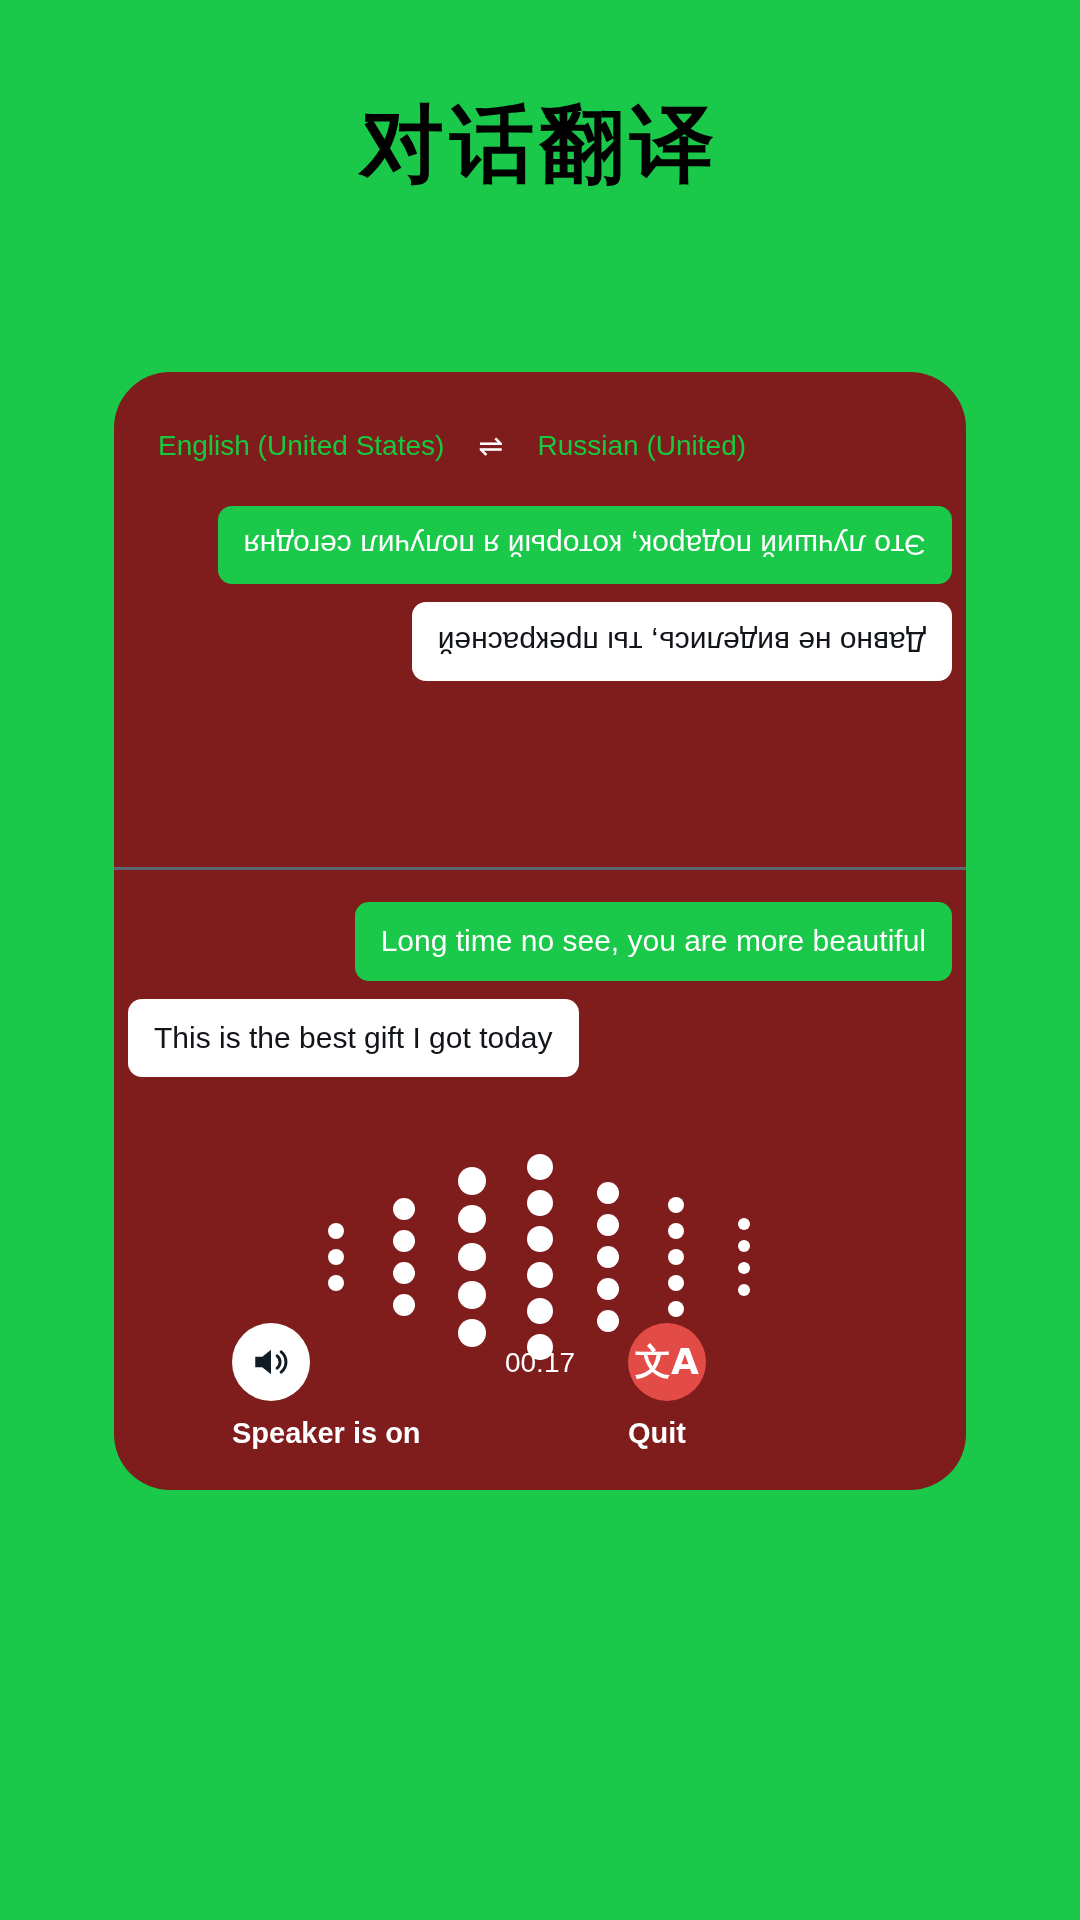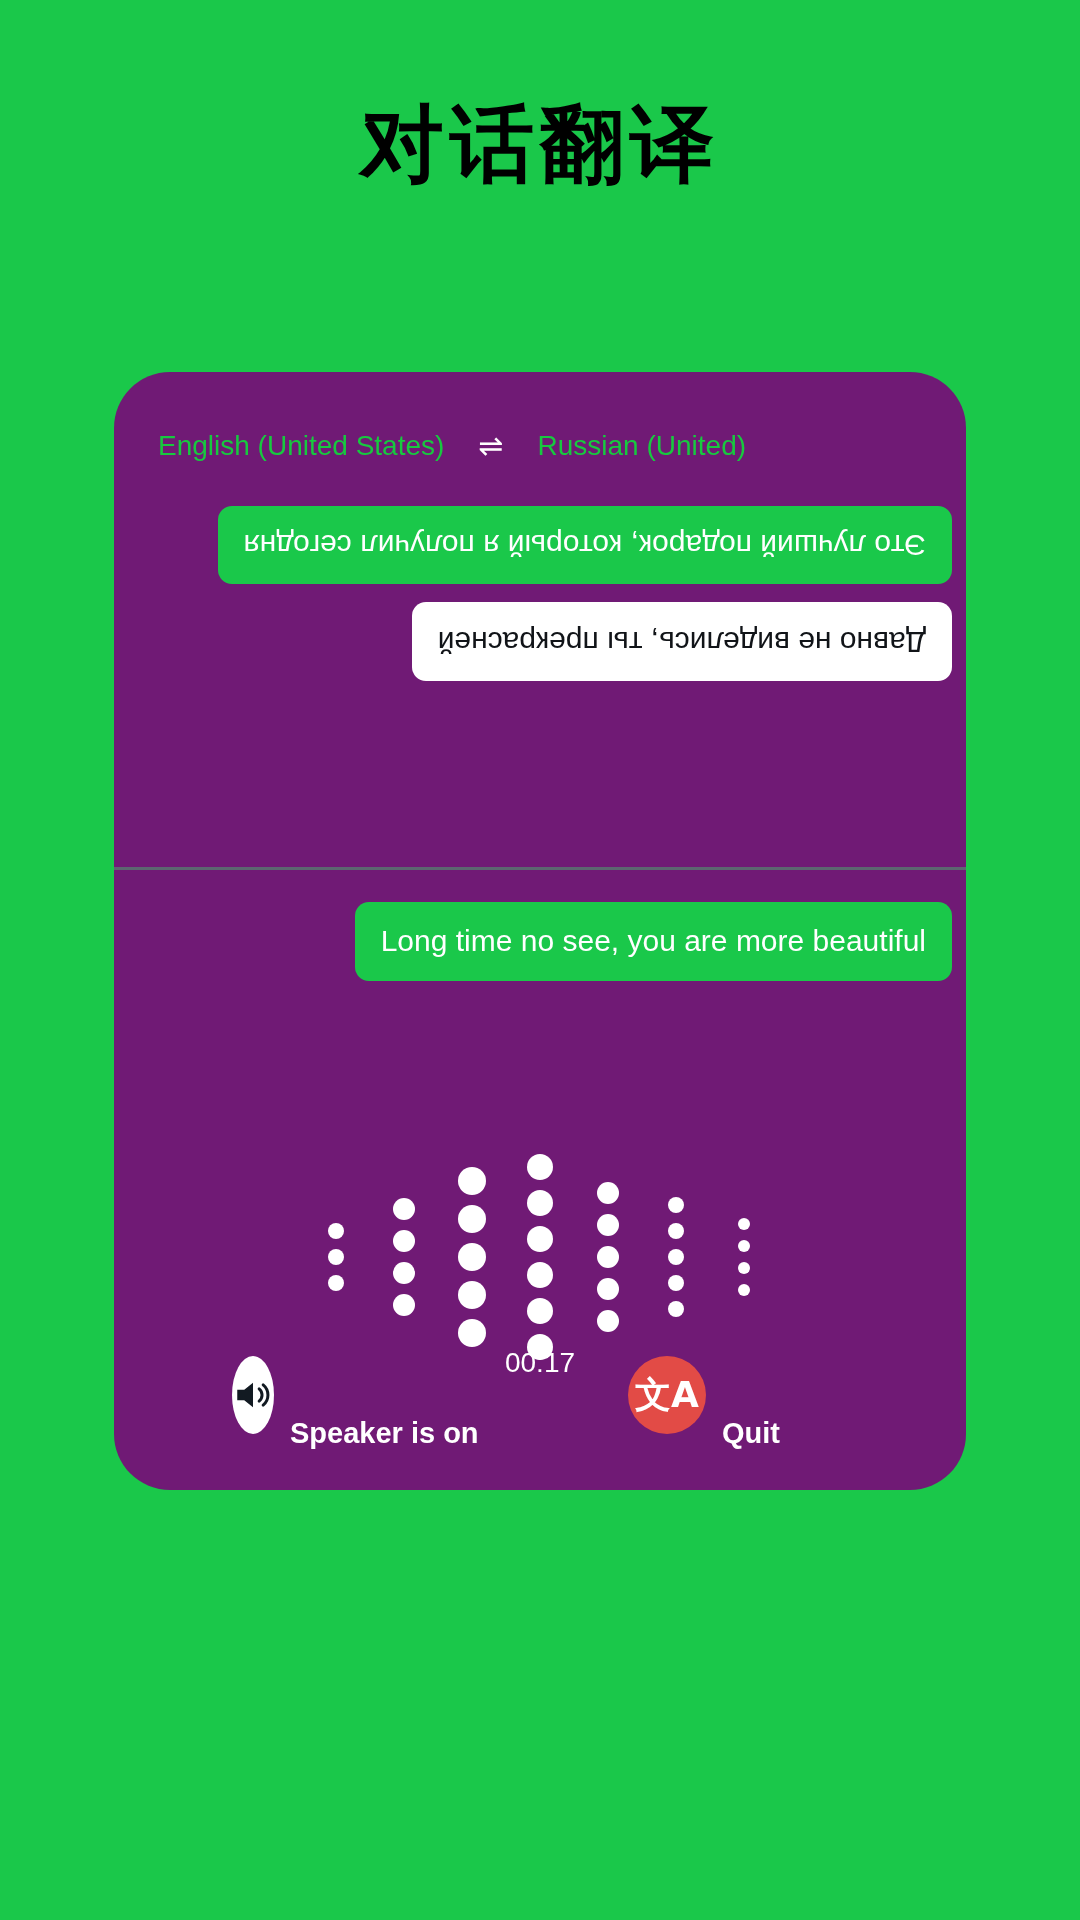--- a/index.html
+++ b/index.html
@@ -25,21 +25,21 @@
     font-weight:bold;
     letter-spacing:6px;
     font-family:"DejaVu Sans","Liberation Sans",sans-serif;
   }
 
   
   .phone {
     position:absolute;
     left:114px; top:372px;
     width:852px; height:1118px;
-    background:#701a75;
+    background:#7f1d1d;
     border-radius:56px;
     overflow:hidden;
   }
 
   
   .lang-bar {
     position:absolute;
     top:58px; left:0; width:100%;
     display:flex;
     align-items:center;
@@ -156,24 +156,23 @@
   .controls {
     position:absolute;
     bottom:40px; left:0; right:0;
     display:flex;
     justify-content:space-around;
     align-items:flex-start;
     padding:0 30px;
   }
   .ctrl {
     display:flex;
-    flex-direction:row;
-    align-items:flex-end;
+    flex-direction:column;
+    align-items:flex-start;
     width:220px;
-    gap:16px;
   }
   .ctrl-circle {
     width:78px; height:78px;
     border-radius:50%;
     display:flex;
     align-items:center;
     justify-content:center;
     margin-bottom:16px;
   }
   .ctrl-circle.white { background:#ffffff; }
@@ -214,20 +213,23 @@
       <div class="row-left">
         <div class="bubble green">Это лучший подарок, который я получил сегодня</div>
       </div>
     </div>
 
     <div class="divider"></div>
 
     <div class="msgs-bottom">
       <div class="row-right">
         <div class="bubble green">Long time no see, you are more beautiful</div>
+      </div>
+      <div class="row-left">
+        <div class="bubble white">This is the best gift I got today</div>
       </div>
     </div>
 
 
     <div class="visualizer" id="visualizer">
         <div class="vcol">
           <div class="vdot" style="width: 16px; height: 16px; background: rgb(255, 255, 255);"></div>
           <div class="vdot" style="width: 16px; height: 16px; background: rgb(255, 255, 255);"></div>
           <div class="vdot" style="width: 16px; height: 16px; background: rgb(255, 255, 255);"></div>
         </div>

